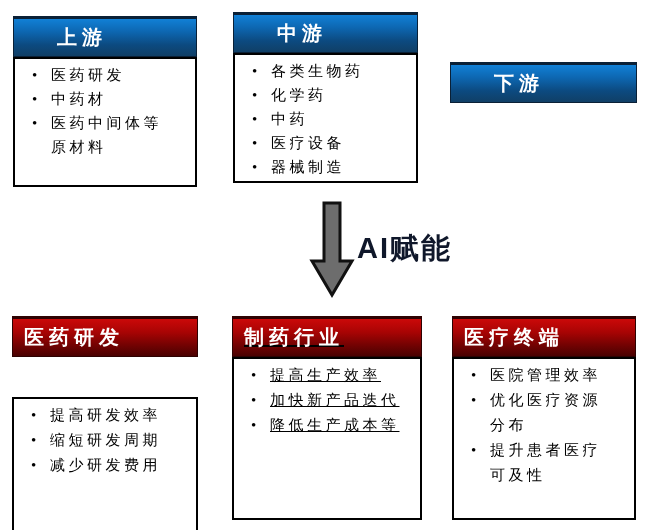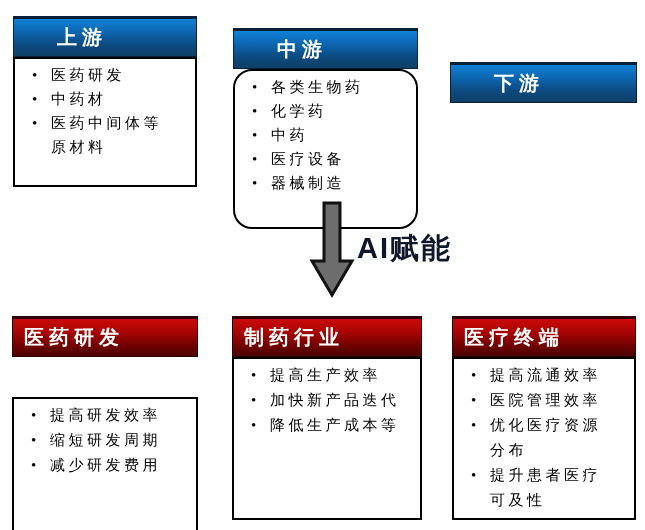--- a/index.html
+++ b/index.html
@@ -81,23 +81,23 @@
       <div class="hdr">上游</div>
       <div class="bd" style="height:130px;">
         <ul>
             <li>医药研发</li>
             <li>中药材</li>
             <li>医药中间体等原材料</li>
           </ul>
       </div>
     </div>
 
-    <div class="box blue" style="left:233px; top:28px; width:185px;">
+    <div class="box blue" style="left:233px; top:12px; width:185px;">
       <div class="hdr">中游</div>
-      <div class="bd" style="height:160px;border-radius:19px;">
+      <div class="bd" style="height:130px;">
         <ul>
             <li>各类生物药</li>
             <li>化学药</li>
             <li>中药</li>
             <li>医疗设备</li>
             <li>器械制造</li>
           </ul>
       </div>
     </div>
 
@@ -120,36 +120,35 @@
       <div class="hdr">医药研发</div>
       <div class="bd" style="height:163px;margin-top:40px;">
         <ul>
             <li>提高研发效率</li>
             <li>缩短研发周期</li>
             <li>减少研发费用</li>
           </ul>
       </div>
     </div>
 
-    <div class="box red" style="left:232px; top:316px; width:190px;">
+    <div class="box red" style="left:232px; top:316px; width:190px;text-decoration:underline;">
       <div class="hdr">制药行业</div>
       <div class="bd" style="height:163px;">
         <ul>
             <li>提高生产效率</li>
             <li>加快新产品迭代</li>
             <li>降低生产成本等</li>
           </ul>
       </div>
     </div>
 
     <div class="box red" style="left:452px; top:316px; width:184px;">
       <div class="hdr">医疗终端</div>
       <div class="bd" style="height:163px;">
         <ul>
-            <li>提高流通效率</li>
             <li>医院管理效率</li>
             <li>优化医疗资源分布</li>
             <li>提升患者医疗可及性</li>
           </ul>
       </div>
     </div>
 
   </div>
 
 </div>

